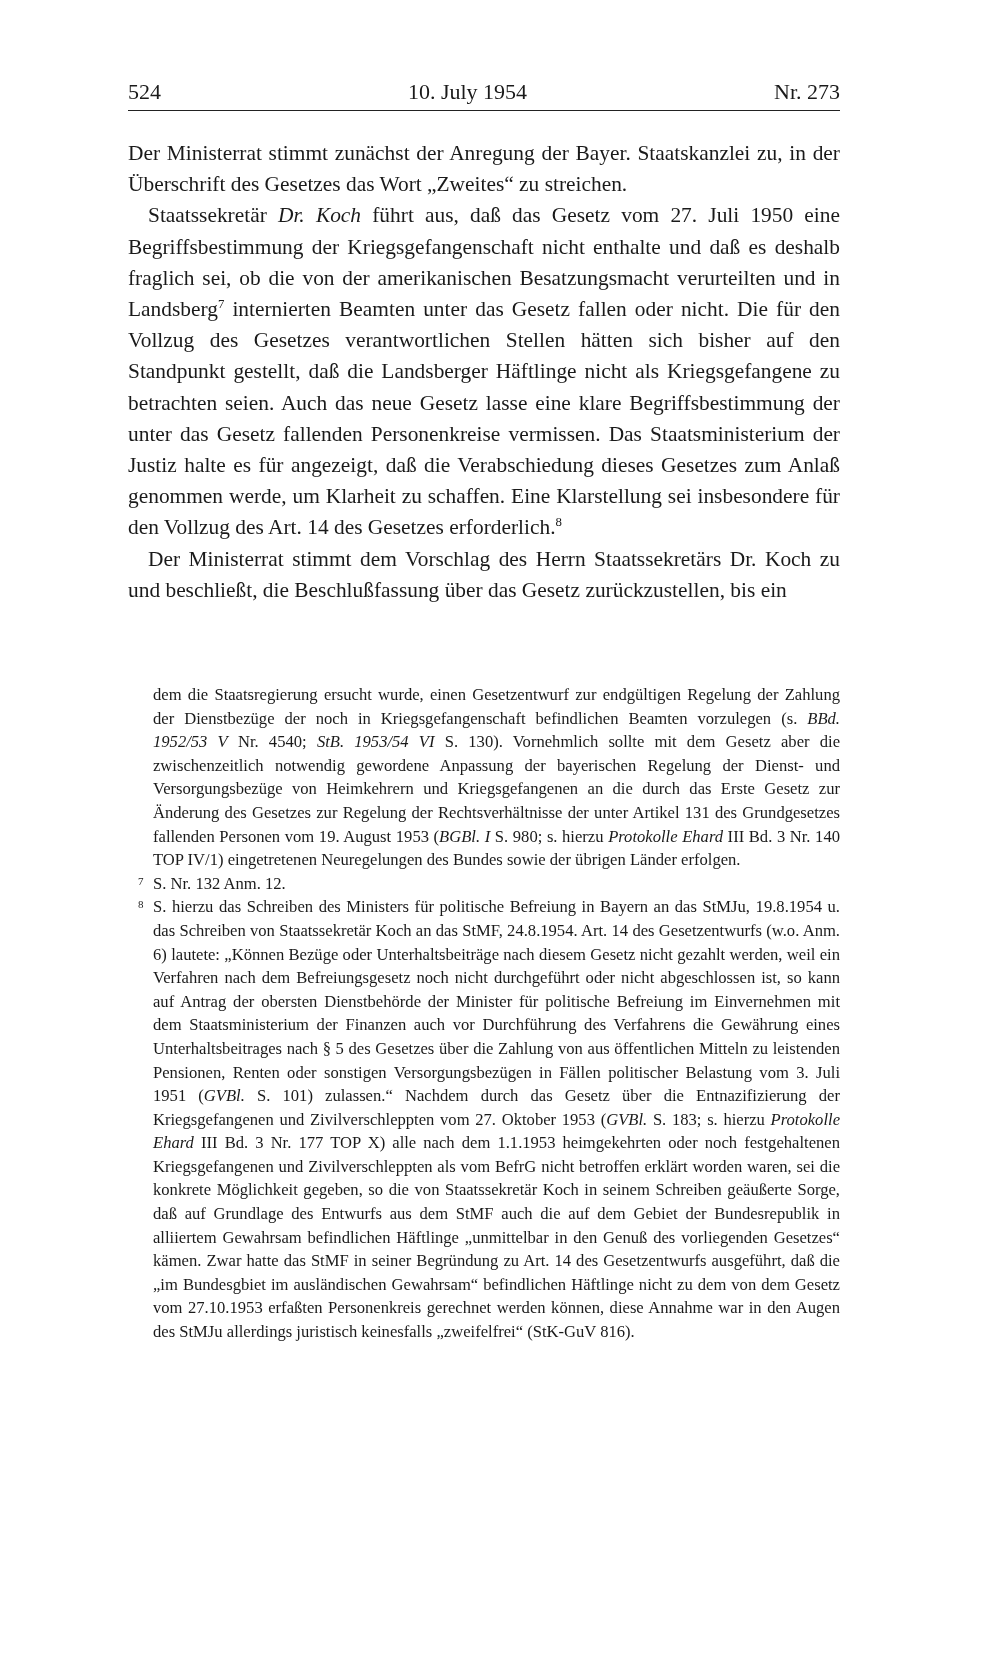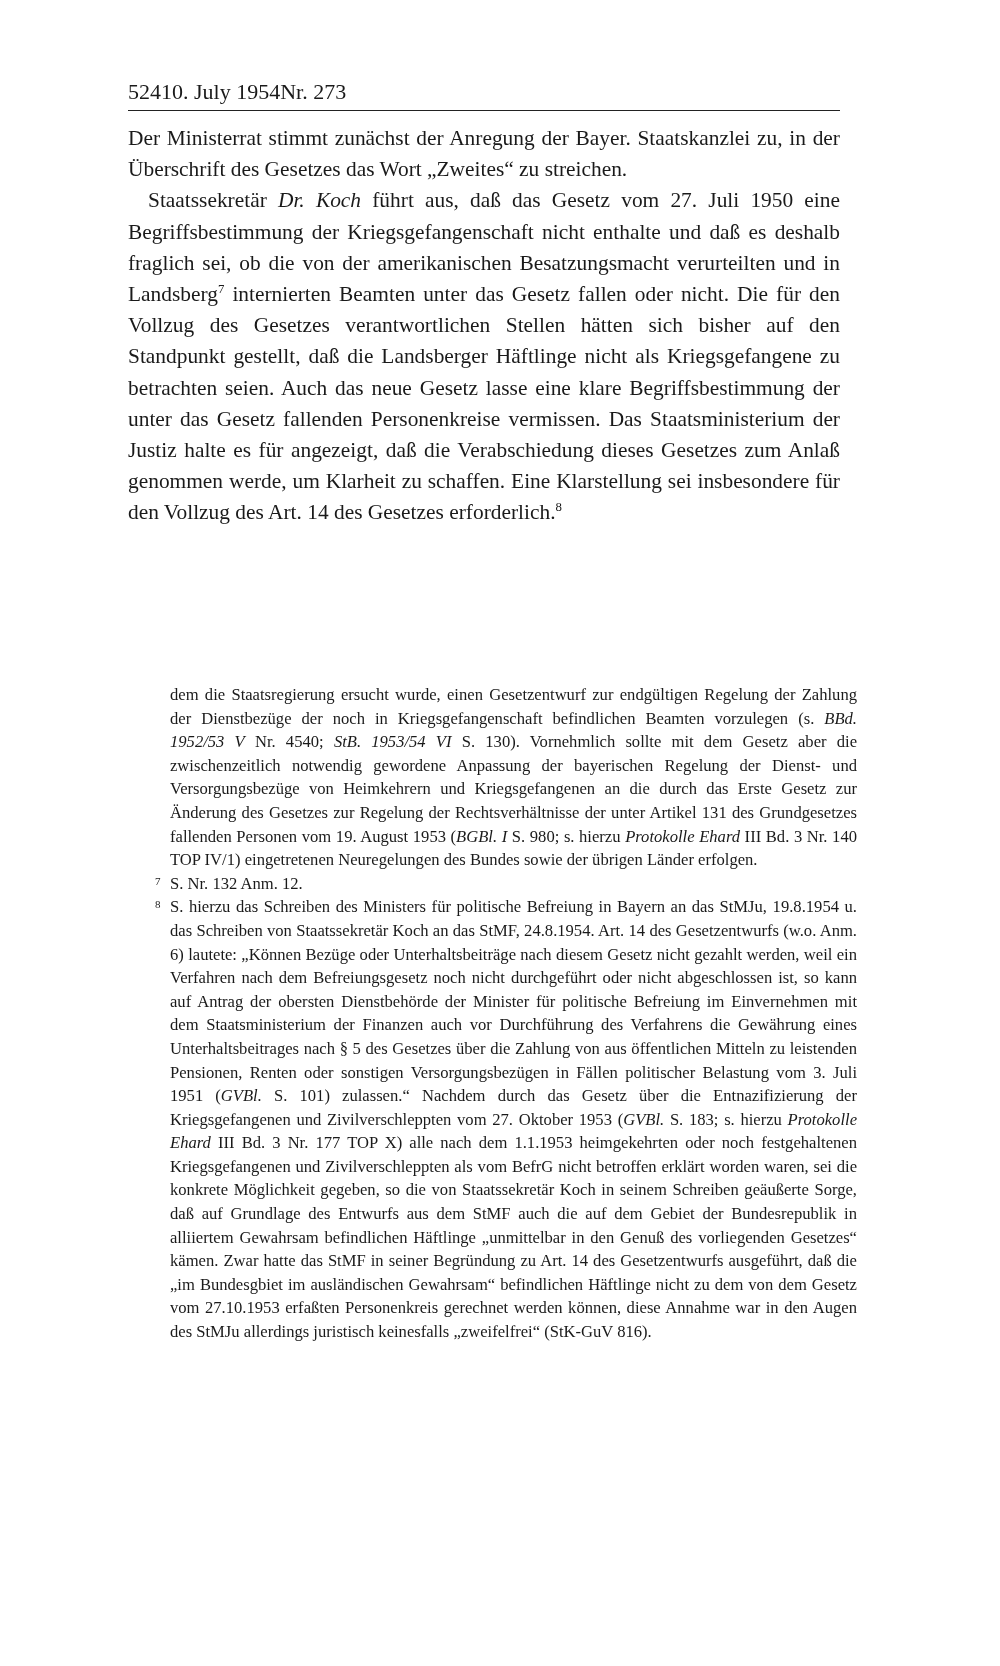--- a/index.html
+++ b/index.html
@@ -1,42 +1,43 @@
 <!DOCTYPE html>
 <html><head>
   <meta charset="utf-8">
   <style>
     html, body { margin: 0; padding: 0; background: #ffffff; }
     body { width: 1000px; height: 1666px; position: relative; overflow: hidden; color: #1a1a1a; font-family: "Liberation Serif", "DejaVu Serif", serif; }
     .page { position: absolute; left: 128px; top: 78px; width: 712px; }
-    .running-head { display: flex; justify-content: flex-start; align-items: baseline; font-size: 22px; line-height: 28px; padding-bottom: 4px; border-bottom: 1.4px solid #222; }
-    .main { margin-top: 12px; font-size: 21.4px; line-height: 31.2px; text-align: justify; }
+    .running-head { display: flex; justify-content: space-between; align-items: baseline; font-size: 22px; line-height: 28px; padding-bottom: 4px; border-bottom: 1.4px solid #222; }
+    .main { margin-top: 27px; font-size: 21.4px; line-height: 31.2px; text-align: justify; }
     .main p { margin: 0; }
     .main p.indent { text-indent: 20px; font-family: Liberation Serif, serif; }
     sup { font-size: 0.6em; line-height: 0; vertical-align: 0.6em; }
-    .notes { position: absolute; left: 145px; top: 683px; width: 712px; font-size: 16.6px; line-height: 23.6px; text-align: justify; }
+    .notes { position: absolute; left: 128px; top: 683px; width: 712px; font-size: 16.6px; line-height: 23.6px; text-align: justify; }
     .note { display: flex; }
     .note-num { width: 25px; flex: 0 0 25px; font-size: 11px; line-height: 18px; padding-left: 10px; box-sizing: border-box; }
     .note-body { flex: 1; }
     .note-cont { padding-left: 25px; }
     i { font-style: italic; }
   </style>
 </head>
 <body>
 
 <div class="page">
   <div class="running-head">
     <span>524</span>
     <span>10. July 1954</span>
     <span>Nr. 273</span>
   </div>
 
   <div class="main">
     <p>Der Ministerrat stimmt zunächst der Anregung der Bayer. Staatskanzlei zu, in der Überschrift des Gesetzes das Wort „Zweites“ zu streichen.</p>
     <p class="indent"><span>Staatssekretär </span><i>Dr. Koch</i><span> führt aus, daß das Gesetz vom 27. Juli 1950 eine Begriffsbestimmung der Kriegsgefangenschaft nicht enthalte und daß es deshalb fraglich sei, ob die von der amerikanischen Besatzungsmacht verurteilten und in Landsberg</span><sup>7</sup><span> internierten Beamten unter das Gesetz fallen oder nicht. Die für den Vollzug des Gesetzes verantwortlichen Stellen hätten sich bisher auf den Standpunkt gestellt, daß die Landsberger Häftlinge nicht als Kriegsgefangene zu betrachten seien. Auch das neue Gesetz lasse eine klare Begriffsbestimmung der unter das Gesetz fallenden Personenkreise vermissen. Das Staatsministerium der Justiz halte es für angezeigt, daß die Verabschiedung dieses Gesetzes zum Anlaß genommen werde, um Klarheit zu schaffen. Eine Klarstellung sei insbesondere für den Vollzug des Art. 14 des Gesetzes erforderlich.</span><sup>8</sup></p>
+    <p class="indent">Der Ministerrat stimmt dem Vorschlag des Herrn Staatssekretärs Dr. Koch zu und beschließt, die Beschlußfassung über das Gesetz zurückzustellen, bis ein</p>
   </div>
 </div>
 
 <div class="notes">
   <div class="note-cont"><span>dem die Staatsregierung ersucht wurde, einen Gesetzentwurf zur endgültigen Regelung der Zahlung der Dienstbezüge der noch in Kriegsgefangenschaft befindlichen Beamten vorzulegen (s. </span><i>BBd. 1952/53 V</i><span> Nr. 4540; </span><i>StB. 1953/54 VI</i><span> S. 130). Vornehmlich sollte mit dem Gesetz aber die zwischenzeitlich notwendig gewordene Anpassung der bayerischen Regelung der Dienst- und Versorgungsbezüge von Heimkehrern und Kriegsgefangenen an die durch das Erste Gesetz zur Änderung des Gesetzes zur Regelung der Rechtsverhältnisse der unter Artikel 131 des Grundgesetzes fallenden Personen vom 19. August 1953 (</span><i>BGBl. I</i><span> S. 980; s. hierzu </span><i>Protokolle Ehard</i><span> III Bd. 3 Nr. 140 TOP IV/1) eingetretenen Neuregelungen des Bundes sowie der übrigen Länder erfolgen.</span></div>
 
   <div class="note">
     <span class="note-num">7</span>
     <span class="note-body">S. Nr. 132 Anm. 12.</span>
   </div>

